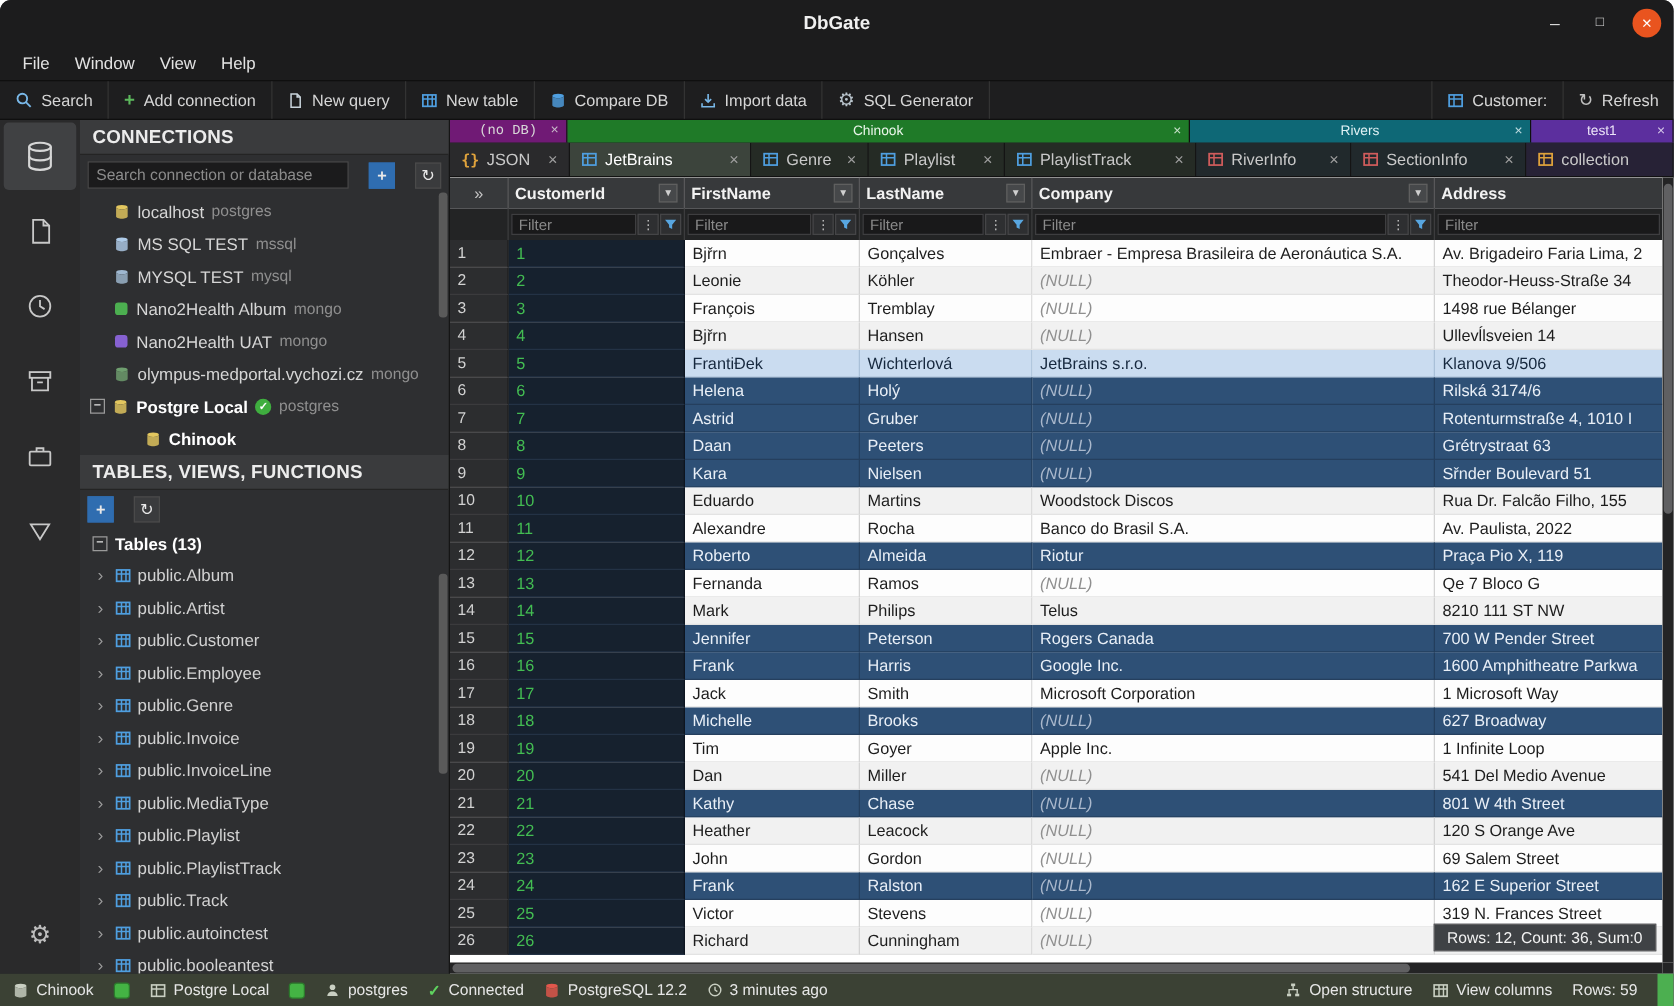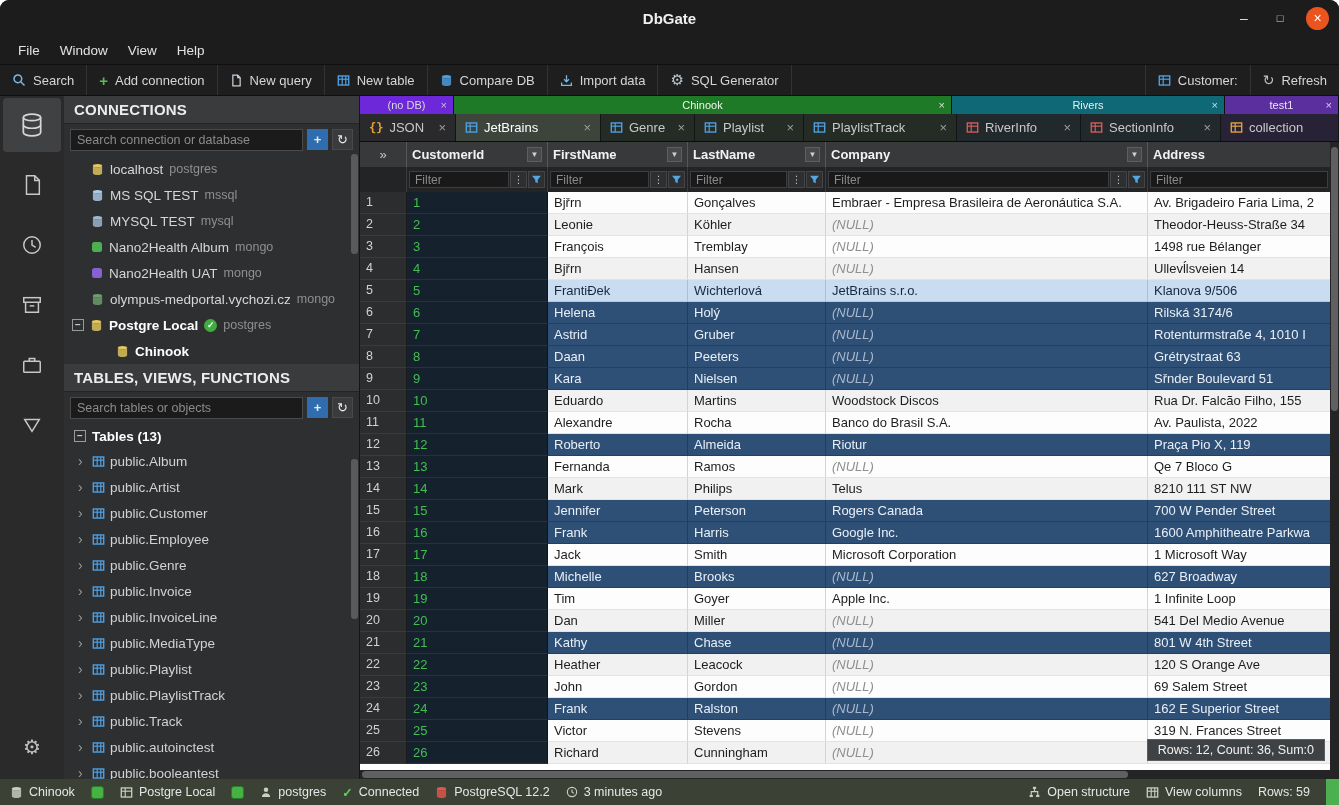--- a/index.html
+++ b/index.html
@@ -32,21 +32,21 @@
 .ib-btn{width:58px;height:54px;display:flex;align-items:center;justify-content:center;border-radius:4px;margin-bottom:6px;}
 .ib-btn.active{background:#404143;}
 .ib-spacer{flex:1;}
 .ib-gear{font-size:20px;color:#bdbdbd;margin-bottom:12px;height:40px;}
 
 
 .sidepanel{width:296px;background:#2e2f31;border-right:1px solid #151515;display:flex;flex-direction:column;overflow:hidden;}
 .panel-section{position:relative;}
 .panel-section.grow{flex:1;overflow:hidden;}
 .panel-header{background:#3a3b3d;color:#ececec;font-size:15px;font-weight:bold;padding:5px 10px;border-bottom:1px solid #242424;letter-spacing:.2px;}
-.search-row{display:flex;align-items:flex-start;gap:4px;padding:5px 6px;}
+.search-row{display:flex;align-items:center;gap:16px;padding:5px 6px;}
 .search-input{flex:1;height:22px;background:#1b1b1c;border:1px solid #4a4a4a;color:#c9c9c9;font-size:12.5px;padding:0 6px;font-family:"Liberation Sans",sans-serif;min-width:0;}
 .search-input::placeholder{color:#8b8b8b;}
 .sq-btn{width:21px;height:21px;display:flex;align-items:center;justify-content:center;font-size:13px;color:#e8e8e8;background:#3a3b3d;border:1px solid #4a4a4a;flex:none;}
 .sq-btn.plus{background:#2f6db0;border-color:#2f6db0;font-weight:bold;}
 .conn-row{display:flex;align-items:center;gap:6px;height:26px;padding-left:27px;padding-right:6px;font-size:13.5px;color:#d6d6d6;white-space:nowrap;overflow:hidden;}
 .conn-row.root{padding-left:8px;font-weight:bold;color:#fff;}
 .conn-row.child{padding-left:52px;font-weight:bold;color:#fff;}
 .conn-engine{color:#8f8f8f;font-weight:normal;font-size:12.5px;}
 .treebox{width:12px;height:12px;border:1px solid #9a9a9a;color:#cfcfcf;font-size:10px;line-height:10px;text-align:center;flex:none;}
 .check-dot{width:13px;height:13px;border-radius:50%;background:#3fae3f;color:#fff;font-size:9px;line-height:13px;text-align:center;flex:none;}
@@ -54,21 +54,21 @@
 .tree-group{display:flex;align-items:center;gap:6px;height:24px;padding-left:10px;color:#fff;font-weight:bold;font-size:13.5px;}
 .tbl-row{display:flex;align-items:center;gap:5px;height:26px;padding-left:14px;font-size:13.5px;color:#d2d2d2;white-space:nowrap;}
 .chev{color:#9a9a9a;font-size:14px;width:9px;flex:none;}
 .side-scroll{position:absolute;right:1px;width:7px;background:#5a5a5a;border-radius:3px;}
 
 
 .main{flex:1;min-width:0;display:flex;flex-direction:column;background:#232324;}
 .tabgroups{height:18px;display:flex;}
 .tabgroup{position:relative;display:flex;align-items:center;justify-content:center;font-size:11px;border-right:1px solid #0f0f0f;}
 .tabgroup .gx{position:absolute;right:6px;font-size:11px;opacity:.85;}
-.g-nodb{width:94px;background:#6d28d9;color:#d8d8d8;}
+.g-nodb{width:94px;background:#701a75;color:#d8d8d8;font-family:Liberation Mono, monospace;}
 .g-chinook{width:498px;background:#1f7a28;color:#eaf6ea;}
 .g-rivers{width:273px;background:#0e6876;color:#dff1f4;}
 .g-test1{flex:1;background:#5c2f9e;color:#ece4f8;}
 .filetabs{height:28px;display:flex;background:#202021;border-bottom:1px solid #0c0c0c;overflow:hidden;}
 .filetab{display:flex;align-items:center;gap:6px;padding:0 9px;border-right:1px solid #141414;font-size:13px;color:#c9c9c9;white-space:nowrap;overflow:hidden;flex:none;}
 .filetab .tab-x{color:#9e9e9e;font-size:13px;margin-left:auto;}
 .t-nodb{background:#2a2a2c;}
 .t-chinook{background:#252b25;}
 .t-rivers{background:#21292c;}
 .t-test1{background:#272236;flex:1;}
@@ -345,21 +345,20 @@
                 </svg>
               </span>
               <span class="conn-name">Chinook</span>
             </div>
           </div>
         <span class="side-scroll" style="top:58px;height:100px;"></span>
       </div>
       <div class="panel-section grow">
         <div class="panel-header">TABLES, VIEWS, FUNCTIONS</div>
         <div class="search-row">
-          <input class="search-input" placeholder="Search tables or objects" style="">
           <span class="sq-btn plus">+</span>
           <span class="sq-btn">↻</span>
         </div>
         <div class="tree-group">
           <span class="treebox">−</span>
           <span>Tables (13)</span>
         </div>
         <div id="table-list">
             <div class="tbl-row">
               <span class="chev">›</span>

